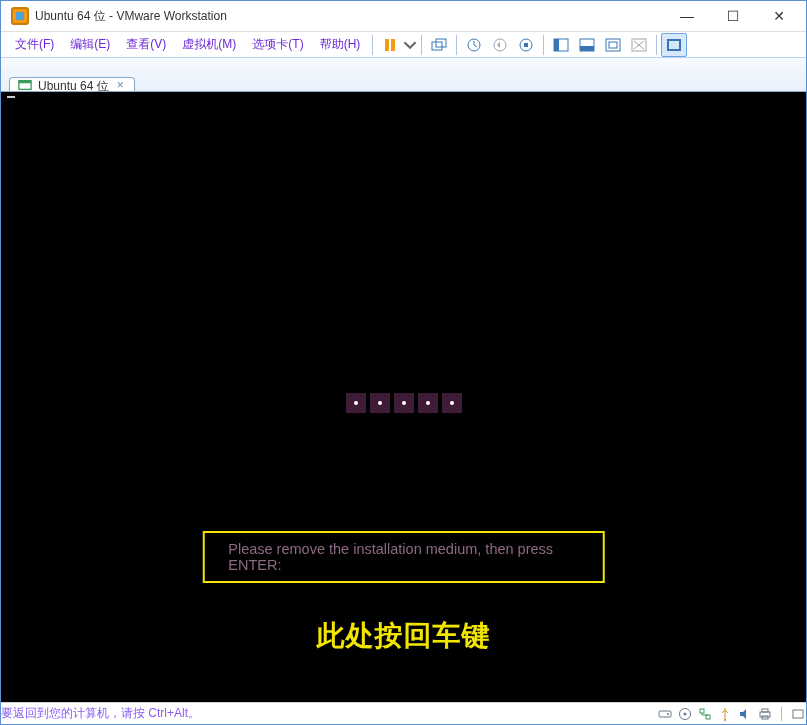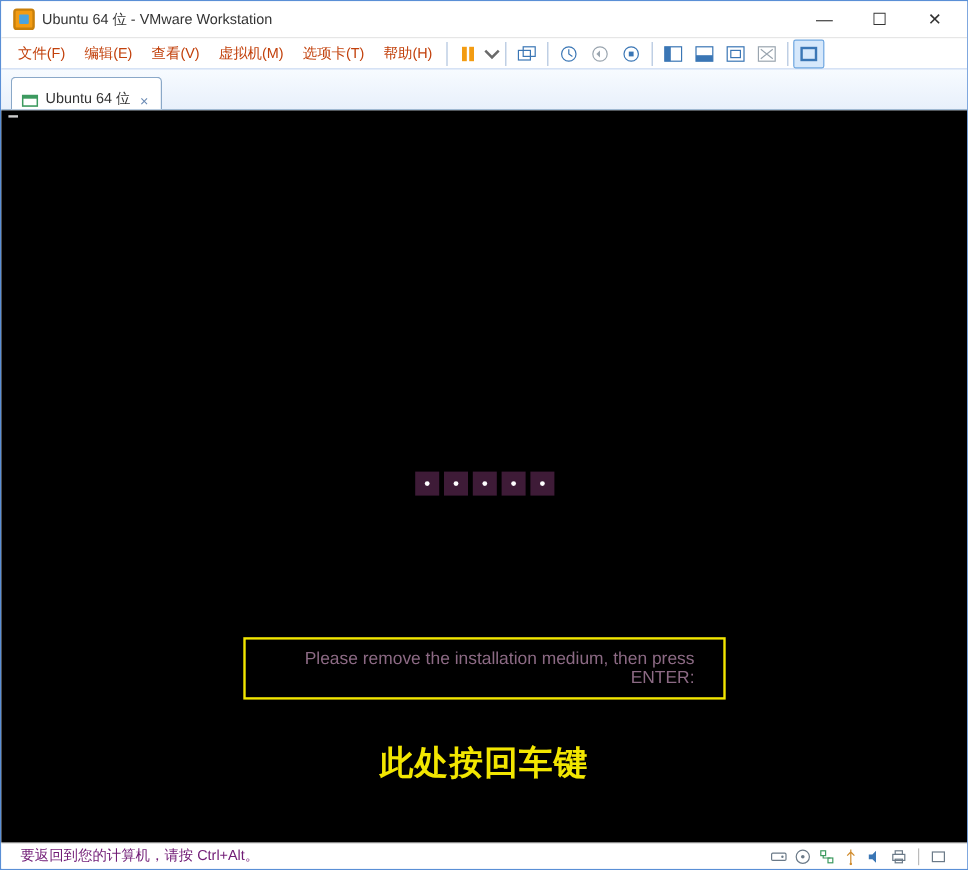--- a/index.html
+++ b/index.html
@@ -6,45 +6,45 @@
 body { width:807px; height:725px; background:#fff; border:1px solid #5a8fd6; overflow:hidden; display:flex; flex-direction:column; }
 
 
 .titlebar { height:30px; background:#fff; display:flex; align-items:center; padding:15px 4px; border-bottom:1px solid #e0e0e0;}
 .titlebar .app-icon { width:18px; height:18px; background:#f39c12; border:2px solid #c87f0a; border-radius:3px; margin:0 6px; position:relative;}
 .titlebar .app-icon::after{content:""; position:absolute; inset:3px; background:#4aa3df; border-radius:1px;}
 .titlebar .title { font-size:12px; color:#333; flex:1;}
 .win-btn { width:46px; height:30px; display:flex; align-items:center; justify-content:center; font-size:14px; color:#333;}
 
 
-.menubar { height:26px; background:#fff; display:flex; align-items:center; padding:0 6px; gap:0; font-size:12px; color:#c2410c; border-bottom:1px solid #bcd0ef;}
+.menubar { height:26px; background:#fff; display:flex; align-items:center; padding:0 6px; gap:0; font-size:12px; color:#6d28d9; border-bottom:1px solid #bcd0ef;}
 .menu-item { padding:3px 8px; white-space:nowrap;}
 .tb-sep { width:1px; height:20px; background:#b0c4de; margin:0 4px;}
 .tb-btn { width:26px; height:24px; display:flex; align-items:center; justify-content:center; }
 .tb-btn svg{width:16px;height:16px;}
 .tb-btn.boxed{border:1px solid #6da6e0; background:#d6e8fb; border-radius:2px;}
 
 
 .tabstrip{height:34px; display:flex; align-items:flex-end; padding:4px 8px 0 8px; background:linear-gradient(#f7fbff,#e8f0fb); border-bottom:1px solid #8aa8c8;}
-.tab{height:27px; background:#fff; border:1px solid #8aa8c8; border-bottom:none; border-radius:4px 4px 0 0; display:flex; align-items:flex-end; padding:0 8px; gap:6px; font-size:12px; color:#333;}
+.tab{height:14px; background:#fff; border:1px solid #8aa8c8; border-bottom:none; border-radius:4px 4px 0 0; display:flex; align-items:flex-start; padding:0 8px; gap:6px; font-size:12px; color:#333;}
 .tab .tab-icon{width:14px;height:14px;}
 .tab .tab-close{font-size:12px;color:#6b8bb5; padding:0 2px;}
 
 
 .vm{flex:1; background:#000; position:relative; display:flex; align-items:center; justify-content:center;}
 .cursor{position:absolute; left:6px; top:4px; width:8px; height:2px; background:#ccc;}
 .dots{position:absolute; left:50%; top:51%; transform:translate(-50%,-50%); display:flex; gap:4px;}
 .dot{width:20px; height:20px; background:#3e1b37; display:flex; align-items:center; justify-content:center;}
 .dot::after{content:""; width:4px; height:4px; background:#fff; border-radius:50%;}
 .prompt-box{position:absolute; left:50%; top:72%; transform:translateX(-50%); border:2px solid #f2e600; padding:8px 24px;}
-.prompt-text{color:#8c6a84; font-size:14.5px;text-align:right;}
+.prompt-text{color:#8c6a84; font-size:14.5px;}
 .annot{position:absolute; left:50%; top:86%; transform:translateX(-50%); color:#f2e600; font-weight:700; font-size:28px; letter-spacing:1px;}
 
 
-.statusbar{height:22px; background:#fff; border-top:1px solid #cfcfcf; display:flex; align-items:center; font-size:12px; color:#701a75; padding:0 16px;}
+.statusbar{height:22px; background:#fff; border-top:1px solid #cfcfcf; display:flex; align-items:center; font-size:12px; color:#8b5cf6; padding:0 0;}
 .status-fill{flex:1;}
 .status-icons{display:flex; gap:4px; align-items:center;}
 .si{width:16px;height:16px;display:flex;align-items:center;justify-content:center;}
 .si svg{width:14px;height:14px;}
 .status-sep{width:1px;height:14px;background:#bbb;margin:0 4px;}
 </style>
 </head>
 <body>
 
 <div class="titlebar">

